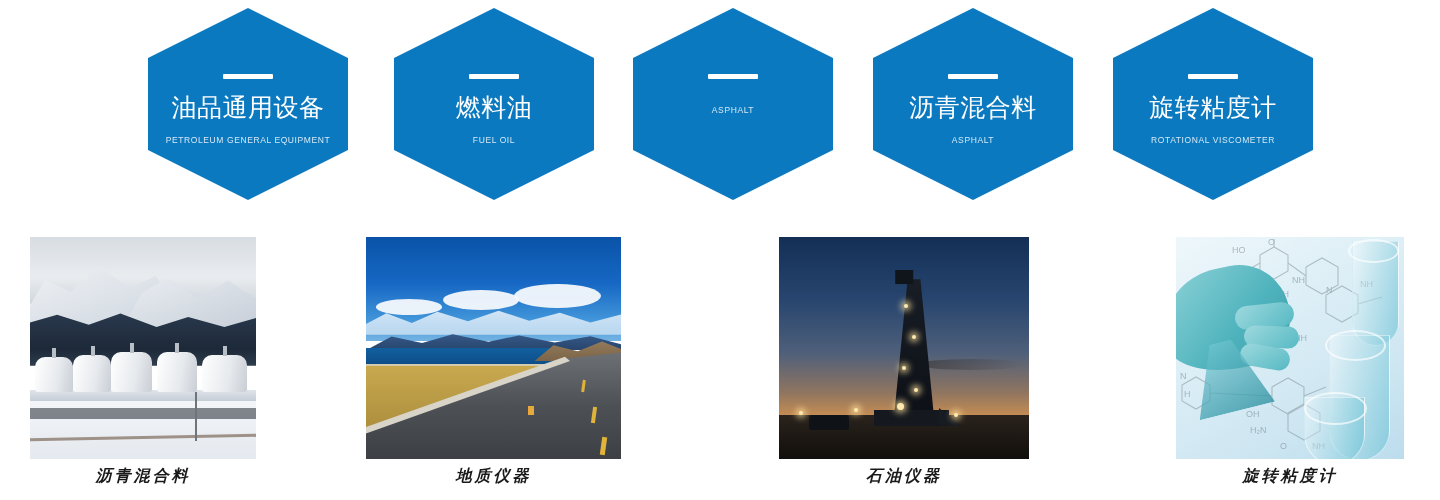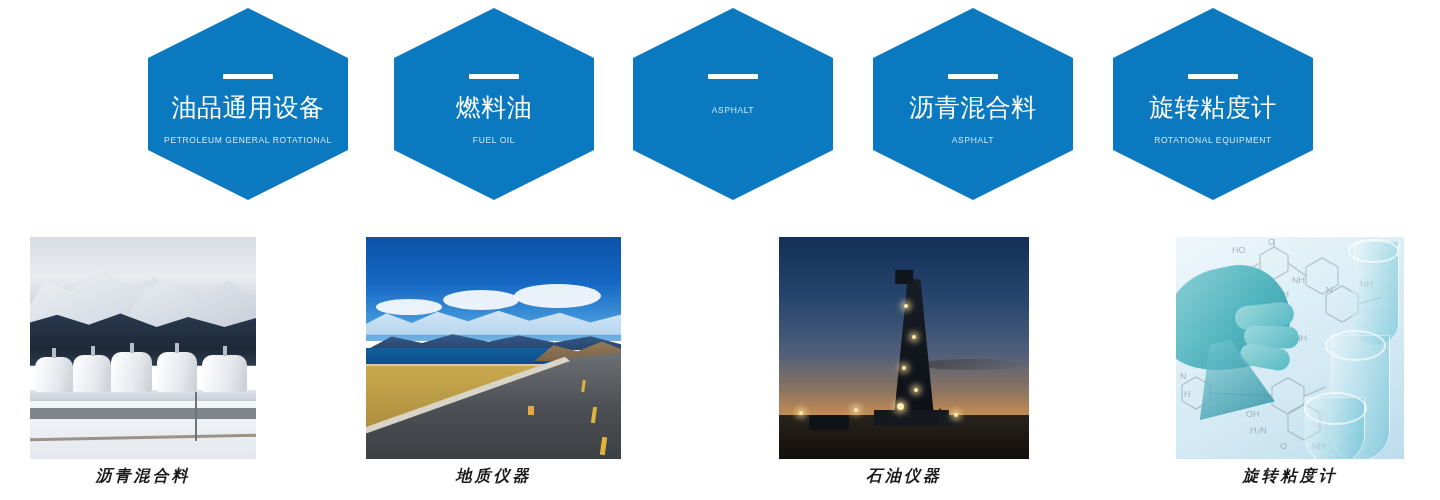--- a/index.html
+++ b/index.html
@@ -191,21 +191,21 @@
   }
 </style>
 </head>
 <body>
 
 <div class="hex-row">
 
   <div class="hex" style="left:148px">
     <div class="hex-rule"></div>
     <div class="hex-title">油品通用设备</div>
-    <div class="hex-sub">PETROLEUM GENERAL ROTATIONAL</div>
+    <div class="hex-sub">PETROLEUM GENERAL EQUIPMENT</div>
   </div>
 
   <div class="hex" style="left:394px">
     <div class="hex-rule"></div>
     <div class="hex-title">燃料油</div>
     <div class="hex-sub">FUEL OIL</div>
   </div>
 
   <div class="hex" style="left:633px">
     <div class="hex-rule"></div>
@@ -214,21 +214,21 @@
 
   <div class="hex" style="left:873px">
     <div class="hex-rule"></div>
     <div class="hex-title">沥青混合料</div>
     <div class="hex-sub">ASPHALT</div>
   </div>
 
   <div class="hex" style="left:1113px">
     <div class="hex-rule"></div>
     <div class="hex-title">旋转粘度计</div>
-    <div class="hex-sub">ROTATIONAL EQUIPMENT</div>
+    <div class="hex-sub">ROTATIONAL VISCOMETER</div>
   </div>
 
 </div>
 
 <div class="photo-row">
 
   <div class="photo p1">
     <div class="scene">
       <div class="sky"></div>
       <div class="mtn-a"></div>

